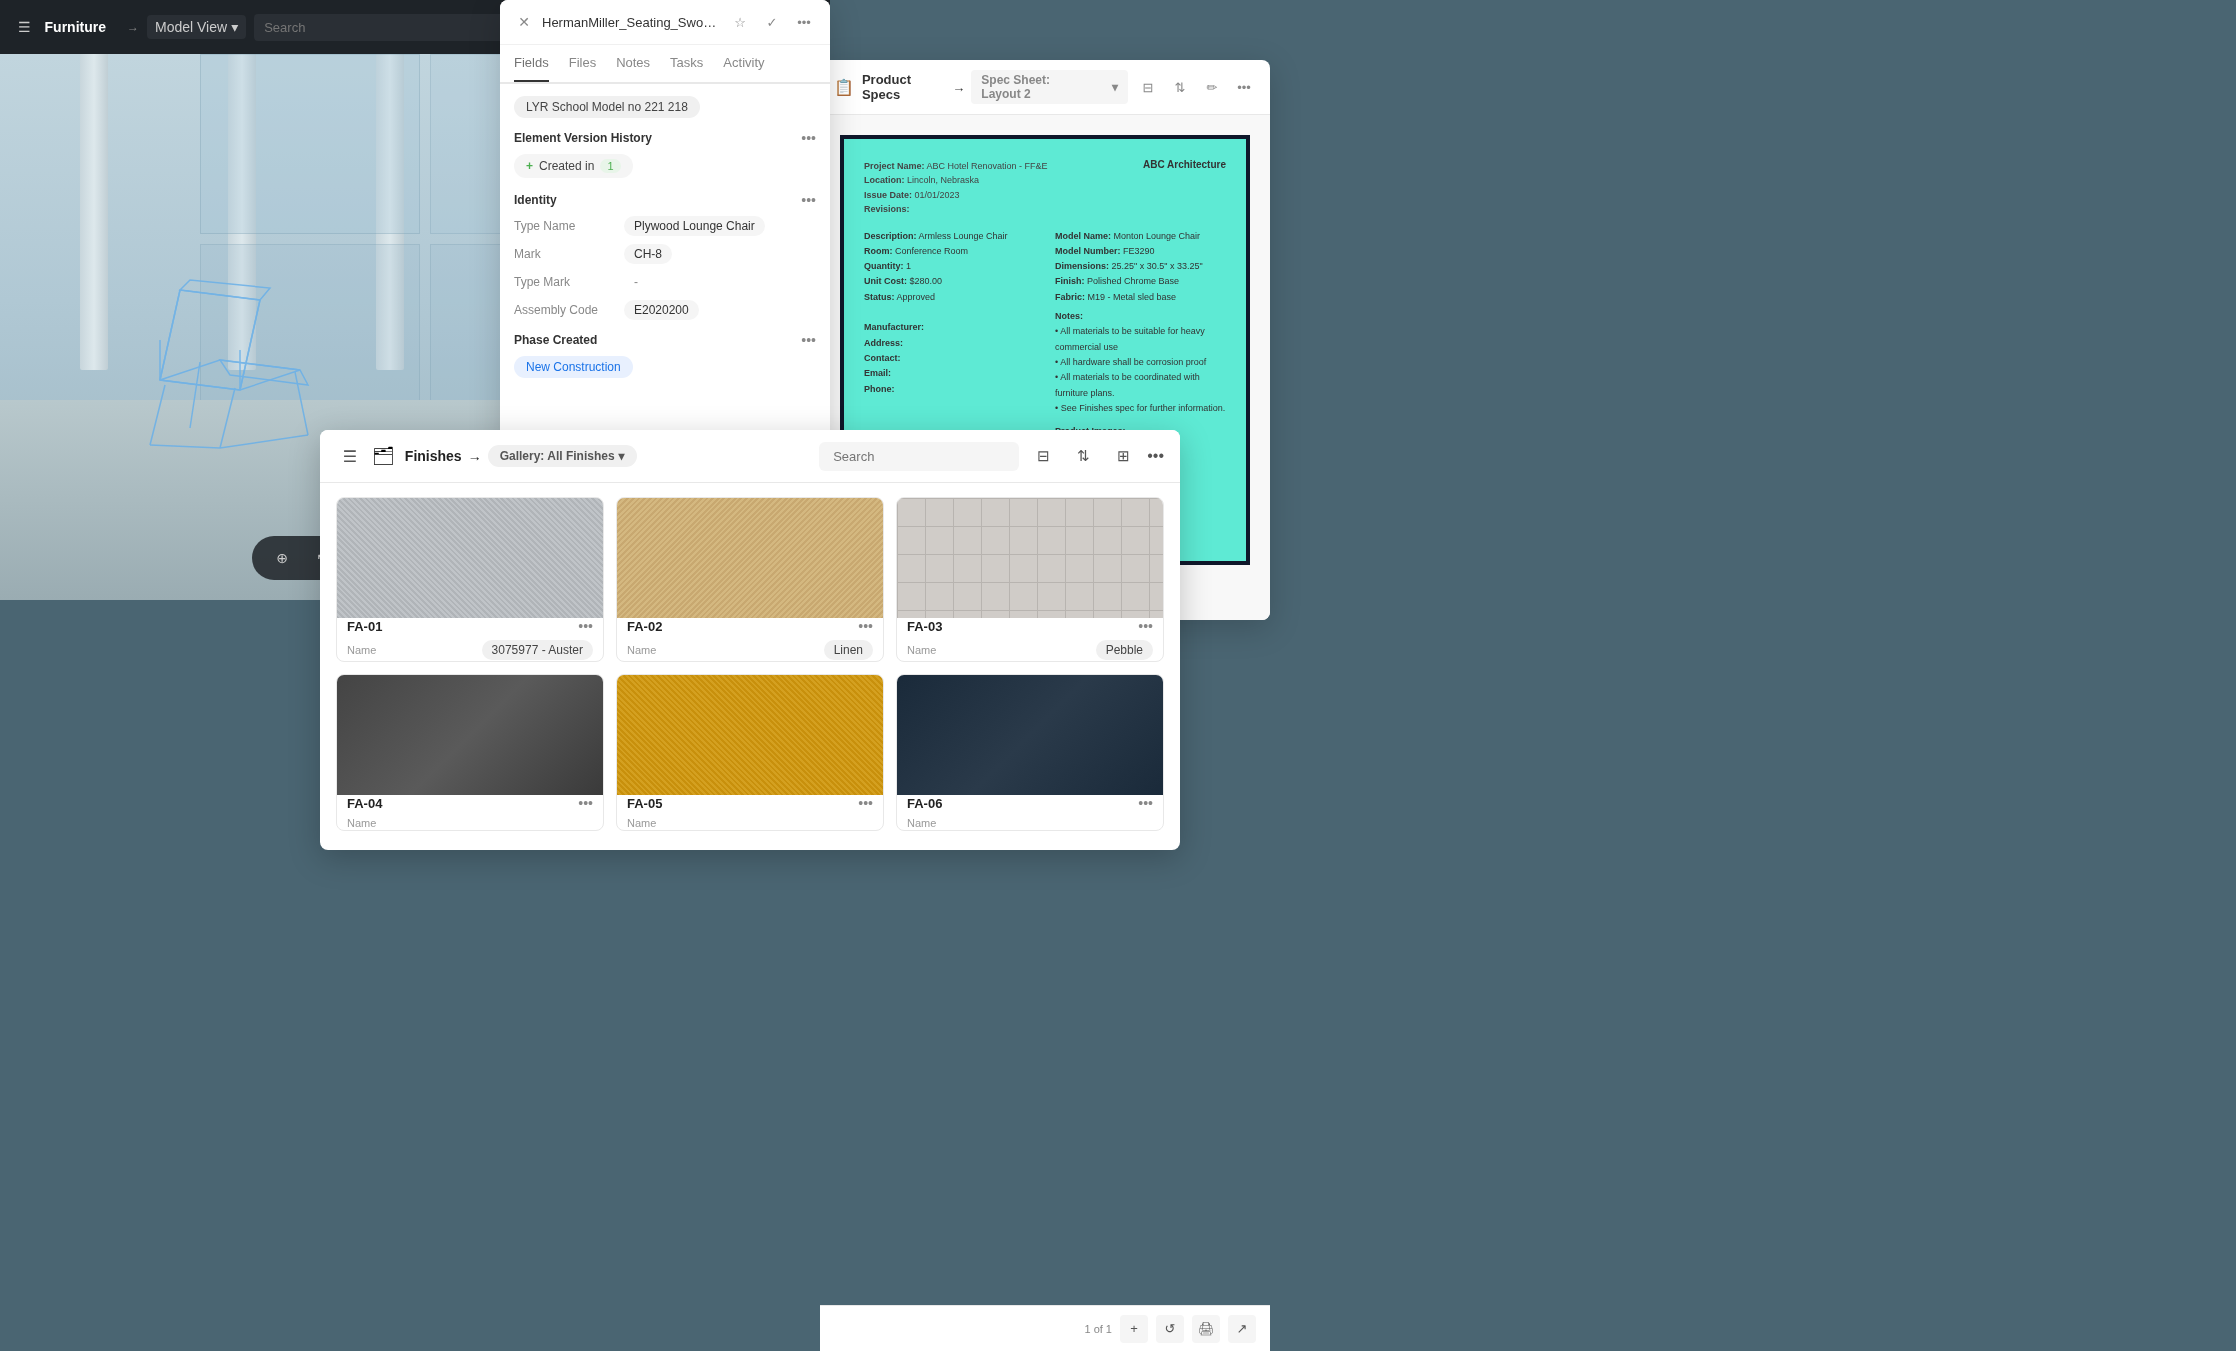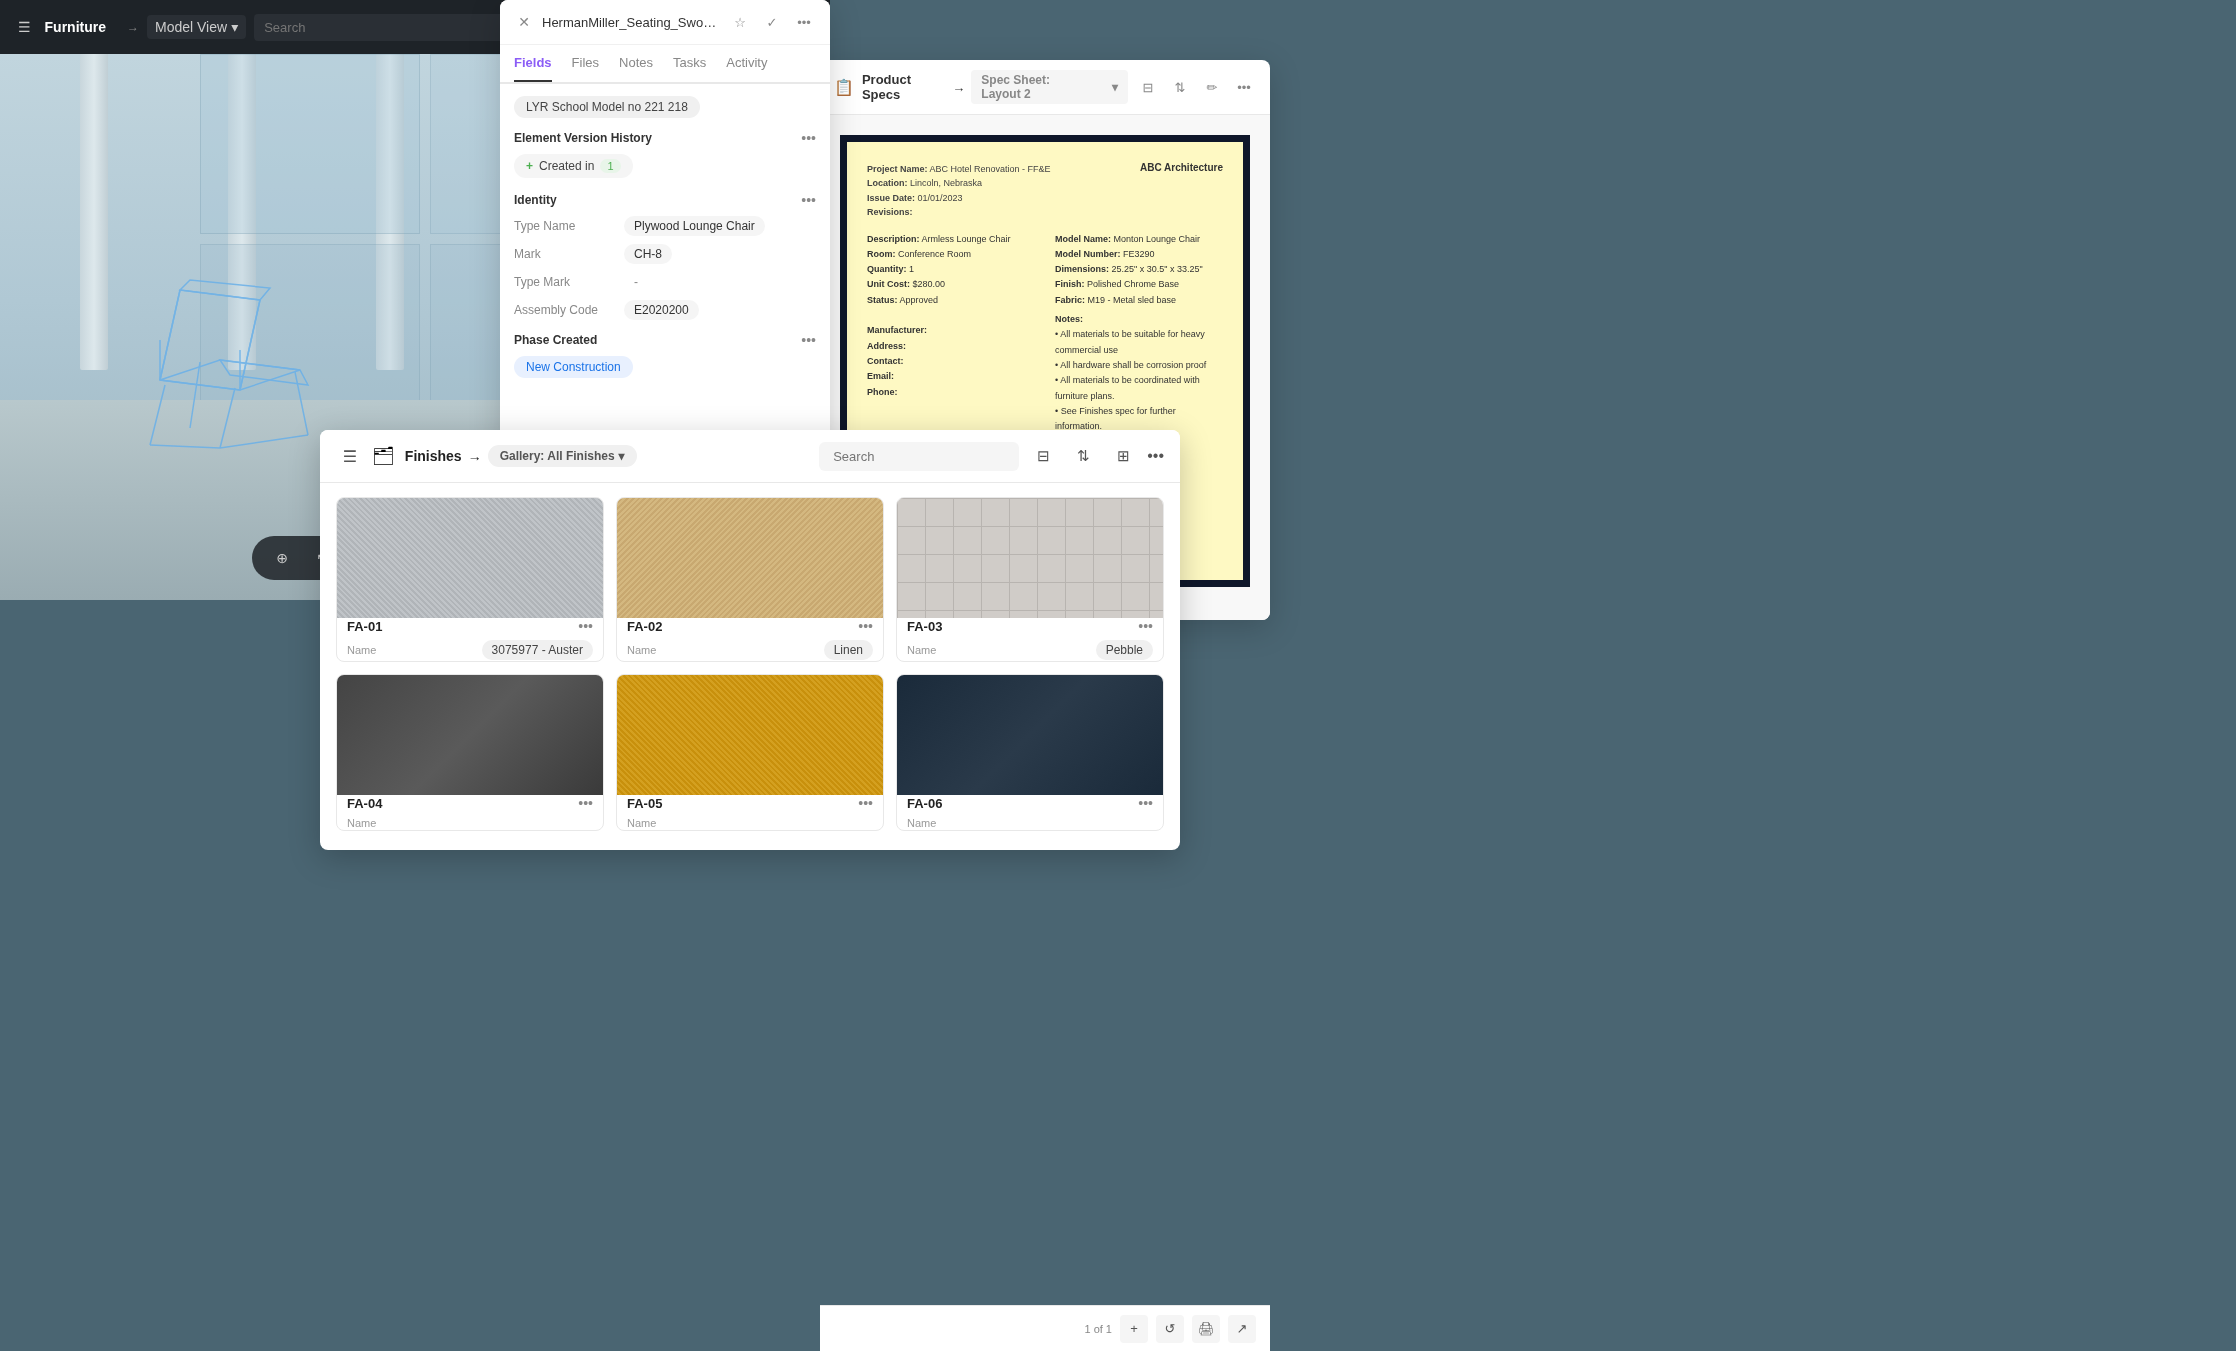--- a/index.html
+++ b/index.html
@@ -236,23 +236,23 @@
       border-bottom: 1px solid #e8e8e8;
     }
     .panel-tab {
       padding: 10px 0;
       font-size: 13px;
       color: #888;
       cursor: pointer;
       border-bottom: 2px solid transparent;
     }
     .panel-tab.active {
-      color: #8b5cf6;
+      color: #737373;
       border-bottom-color: #333;
-      font-weight: 700;
+      font-weight: 400;
     }
 
     .panel-body {
       overflow-y: auto;
       height: calc(100% - 88px);
       padding: 12px 14px;
     }
     .panel-tag {
       display: inline-flex;
       align-items: center;
@@ -370,22 +370,22 @@
       cursor: pointer;
       display: flex; align-items: center; gap: 20px;
     }
     .spec-body {
       padding: 20px;
       overflow-y: auto;
       height: calc(100% - 50px);
       background: #f8f8f8;
     }
     .spec-document {
-      background: #fef9c3;
-      border: 7px solid #0f172a;
+      background: #5eead4;
+      border: 4px solid #0f172a;
       padding: 20px;
       font-size: 10px;
       color: #333;
     }
     .spec-doc-header {
       display: flex;
       justify-content: space-between;
       margin-bottom: 12px;
     }
     .spec-doc-project {

